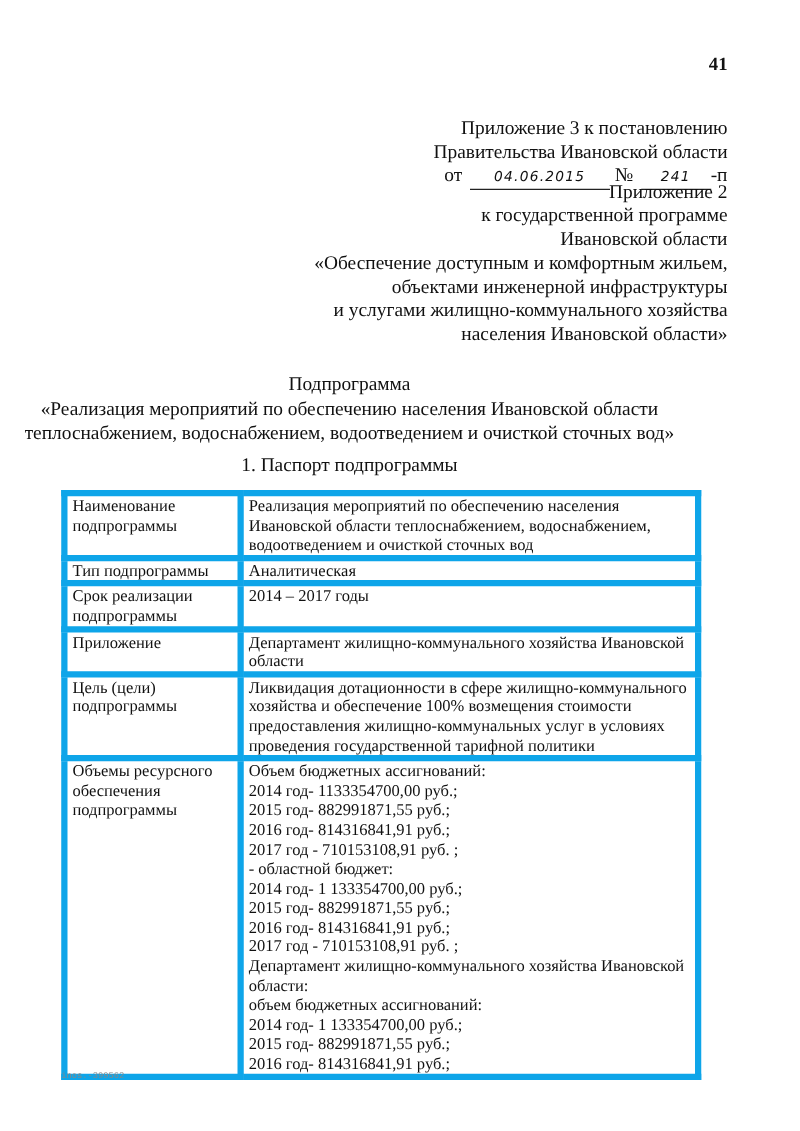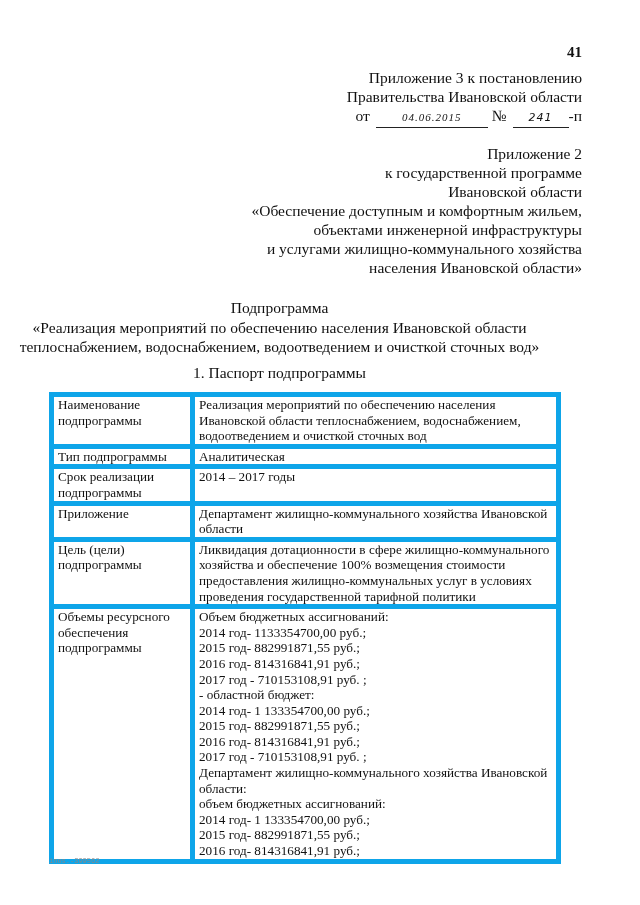--- a/index.html
+++ b/index.html
@@ -1,24 +1,24 @@
 <!DOCTYPE html>
 <html><head>
 <meta charset="utf-8">
 <style>
   html, body { margin: 0; padding: 0; background: #ffffff; }
   body {
     width: 640px; height: 905px; position: relative; overflow: hidden;
     font-family: "Liberation Serif", "DejaVu Serif", serif; color: #111;
   }
   .page-num { position: absolute; right: 58px; top: 44px; font-size: 15px; font-weight: bold; }
-  .appendix3 { position: absolute; right: 58px; top: 68px; text-align: right; font-size: 15.5px; line-height: 19px; }
+  .appendix3 { position: absolute; right: 58px; top: 93px; text-align: right; font-size: 15.5px; line-height: 19px; }
   .appendix3 .line { white-space: nowrap; }
   .sigline { display: inline-block; border-bottom: 1px solid #222; text-align: center; font-style: italic; font-family: "DejaVu Sans", sans-serif; font-size: 11px; letter-spacing: 1px; vertical-align: baseline; }
-  .sig-date { width: 112px; margin: 0 4px 0 6px; font-family: Liberation Serif, serif; }
+  .sig-date { width: 112px; margin: 0 4px 0 6px; }
   .sig-num { width: 56px; margin-left: 6px; }
   .appendix2 { position: absolute; right: 58px; top: 144px; text-align: right; font-size: 15.5px; line-height: 19px; }
   .title-block { position: absolute; left: 0; width: 559px; top: 298px; text-align: center; font-size: 15.5px; line-height: 19.5px; }
   .passport { margin-top: 6px; }
   table.passport-table {
     position: absolute; left: 49px; top: 392px; width: 512px;
     border-collapse: collapse; font-size: 13.2px; line-height: 15.6px;
   }
   table.passport-table td { border: 5px solid #0ea5e9; vertical-align: top; padding: 0 4px; }
   td.label-cell { width: 128px; }

